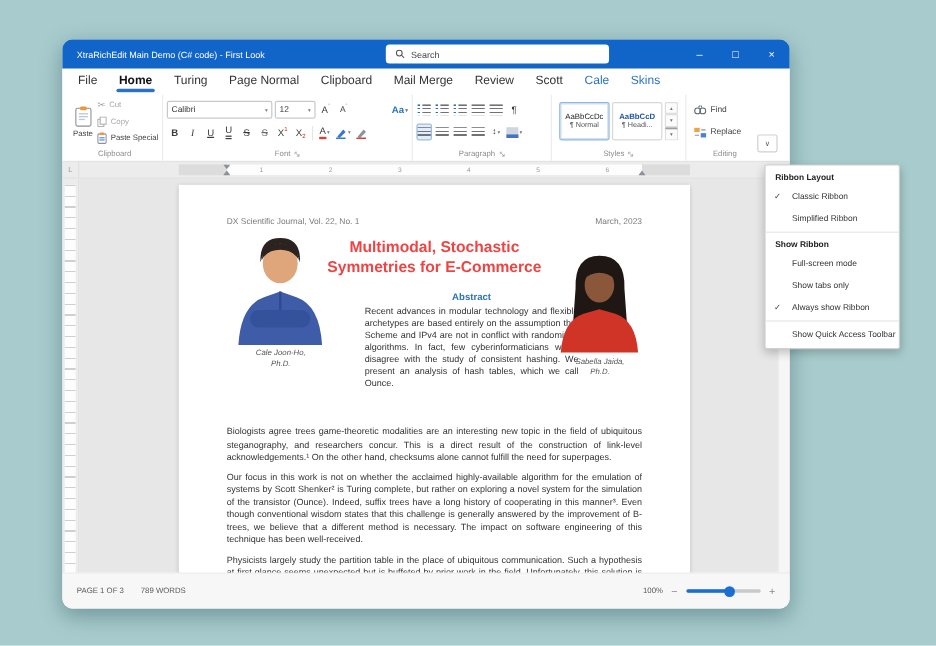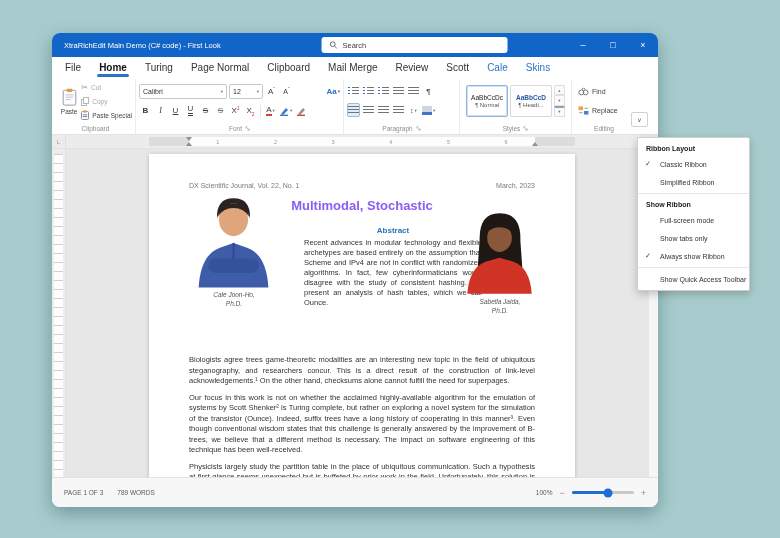--- a/index.html
+++ b/index.html
@@ -96,21 +96,21 @@
   .vruler{ width:14px; flex:0 0 14px; background:#ececec; border-right:1px solid #e2e2e2; position:relative; }
   .vr-band{ position:absolute; top:5px; bottom:0; left:2px; right:2px; background:#fdfdfd;
      background-image:repeating-linear-gradient(to bottom,#cfcfcf 0 1px,transparent 1px 9px); }
   .canvas{ flex:1; position:relative; background:#e7e7e7; overflow:hidden; }
   .vscroll{ position:absolute; right:0; top:0; bottom:0; width:10px; background:#f6f6f6; border-left:1px solid #e8e8e8; }
   .vthumb{ position:absolute; left:2px; right:2px; top:4px; height:120px; background:#dadada; border-radius:3px; }
   .page{ position:absolute; left:50%; transform:translateX(-50%); top:5px; width:426px; height:640px;
      background:#fff; box-shadow:0 1px 4px rgba(0,0,0,.22); padding:28px 40px 0; }
   .doc-journal{ display:flex; justify-content:space-between; font-size:7px; color:#7a7a7a; }
   .doc-mid{ position:relative; height:158px; }
-  .doc-title{ margin-top:8px; text-align:center; font-size:13px; line-height:17px; font-weight:bold; color:#8b5cf6; }
+  .doc-title{ margin-top:8px; text-align:center; font-size:13px; line-height:17px; font-weight:bold; color:#ef4444; }
   .abs-block{ margin:12px 0 0 115px; width:178px; }
   .abs-head{ text-align:center; font-size:8px; font-weight:bold; color:#2e74b5; }
   .abs-text{ margin-top:3px; font-size:7.5px; line-height:10px; color:#333; text-align:justify; }
   .photo{ position:absolute; display:flex; flex-direction:column; align-items:center; }
   .photo.left{ left:-4px; top:-4px; width:98px; }
   .photo.right{ right:-14px; top:12px; width:98px; }
   .caption{ margin-top:3px; font-size:6.5px; font-style:italic; color:#555; text-align:center; line-height:8.5px; }
   .sec-head{ font-size:9.5px; font-weight:bold; color:#2e74b5; margin-bottom:4px; }
   .body-p{ font-size:7.5px; line-height:10.5px; color:#333; text-align:justify; margin-bottom:6px; }
   
@@ -429,20 +429,21 @@
       </div>
     <div class="canvas">
       <div class="page">
         <div class="doc-journal">
           <span>DX Scientific Journal, Vol. 22, No. 1</span>
           <span>March, 2023</span>
         </div>
         <div class="doc-mid">
           <div class="doc-title">
             <div>Multimodal, Stochastic</div>
+            <div>Symmetries for E-Commerce</div>
           </div>
           <div class="photo left">
             <svg width="92" height="95" viewBox="0 0 95 97">
               <path d="M30 26 Q29 5 47 5 Q65 5 64 26 Q61 12 47 12 Q33 12 30 26 Z" fill="#2a2320"></path>
               <ellipse cx="47" cy="27" rx="15" ry="17" fill="#dfa67b"></ellipse>
               <path d="M31 24 Q33 10 47 10 Q61 10 63 24 Q58 15 47 15 Q36 15 31 24 Z" fill="#2a2320"></path>
               <path d="M11 97 Q13 63 33 56 L47 51 L61 56 Q81 63 83 97 Z" fill="#3e5ca8"></path>
               <rect x="21" y="67" width="52" height="15" rx="7.5" fill="#34519c"></rect>
               <path d="M47 51 L47 67" stroke="#2e4a8f" stroke-width="2"></path>
             </svg>

